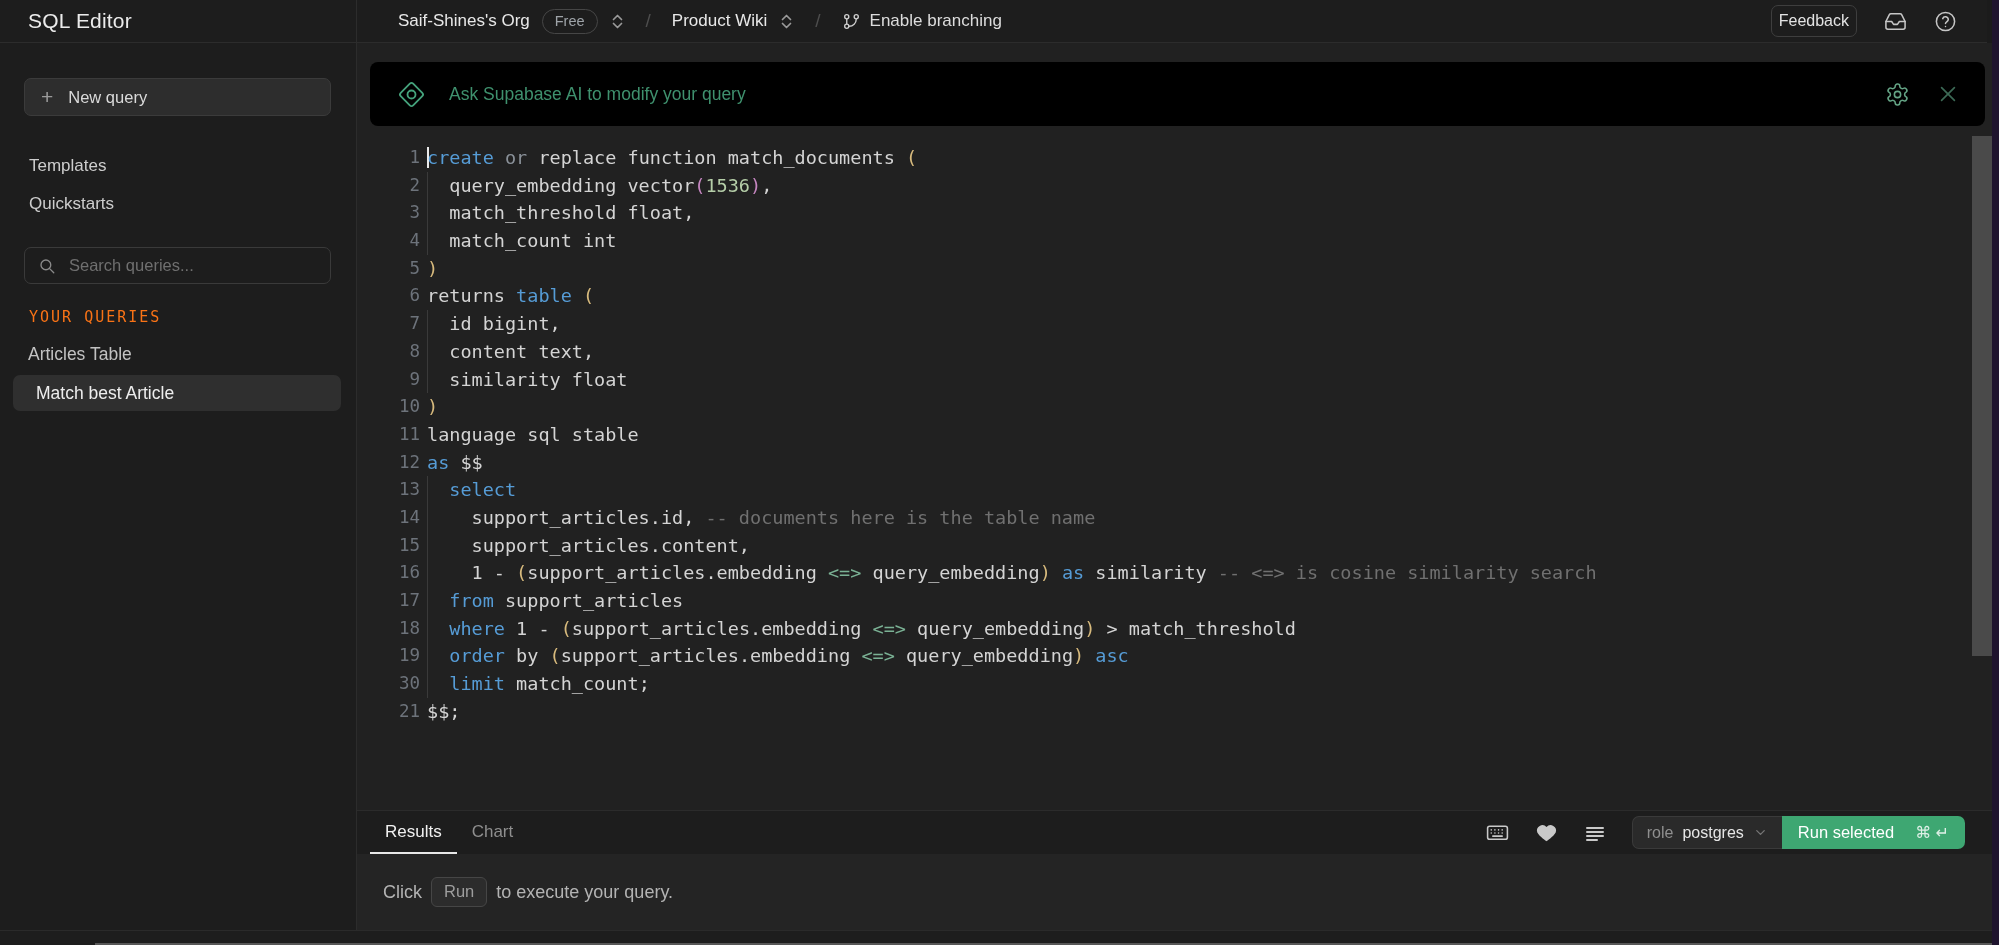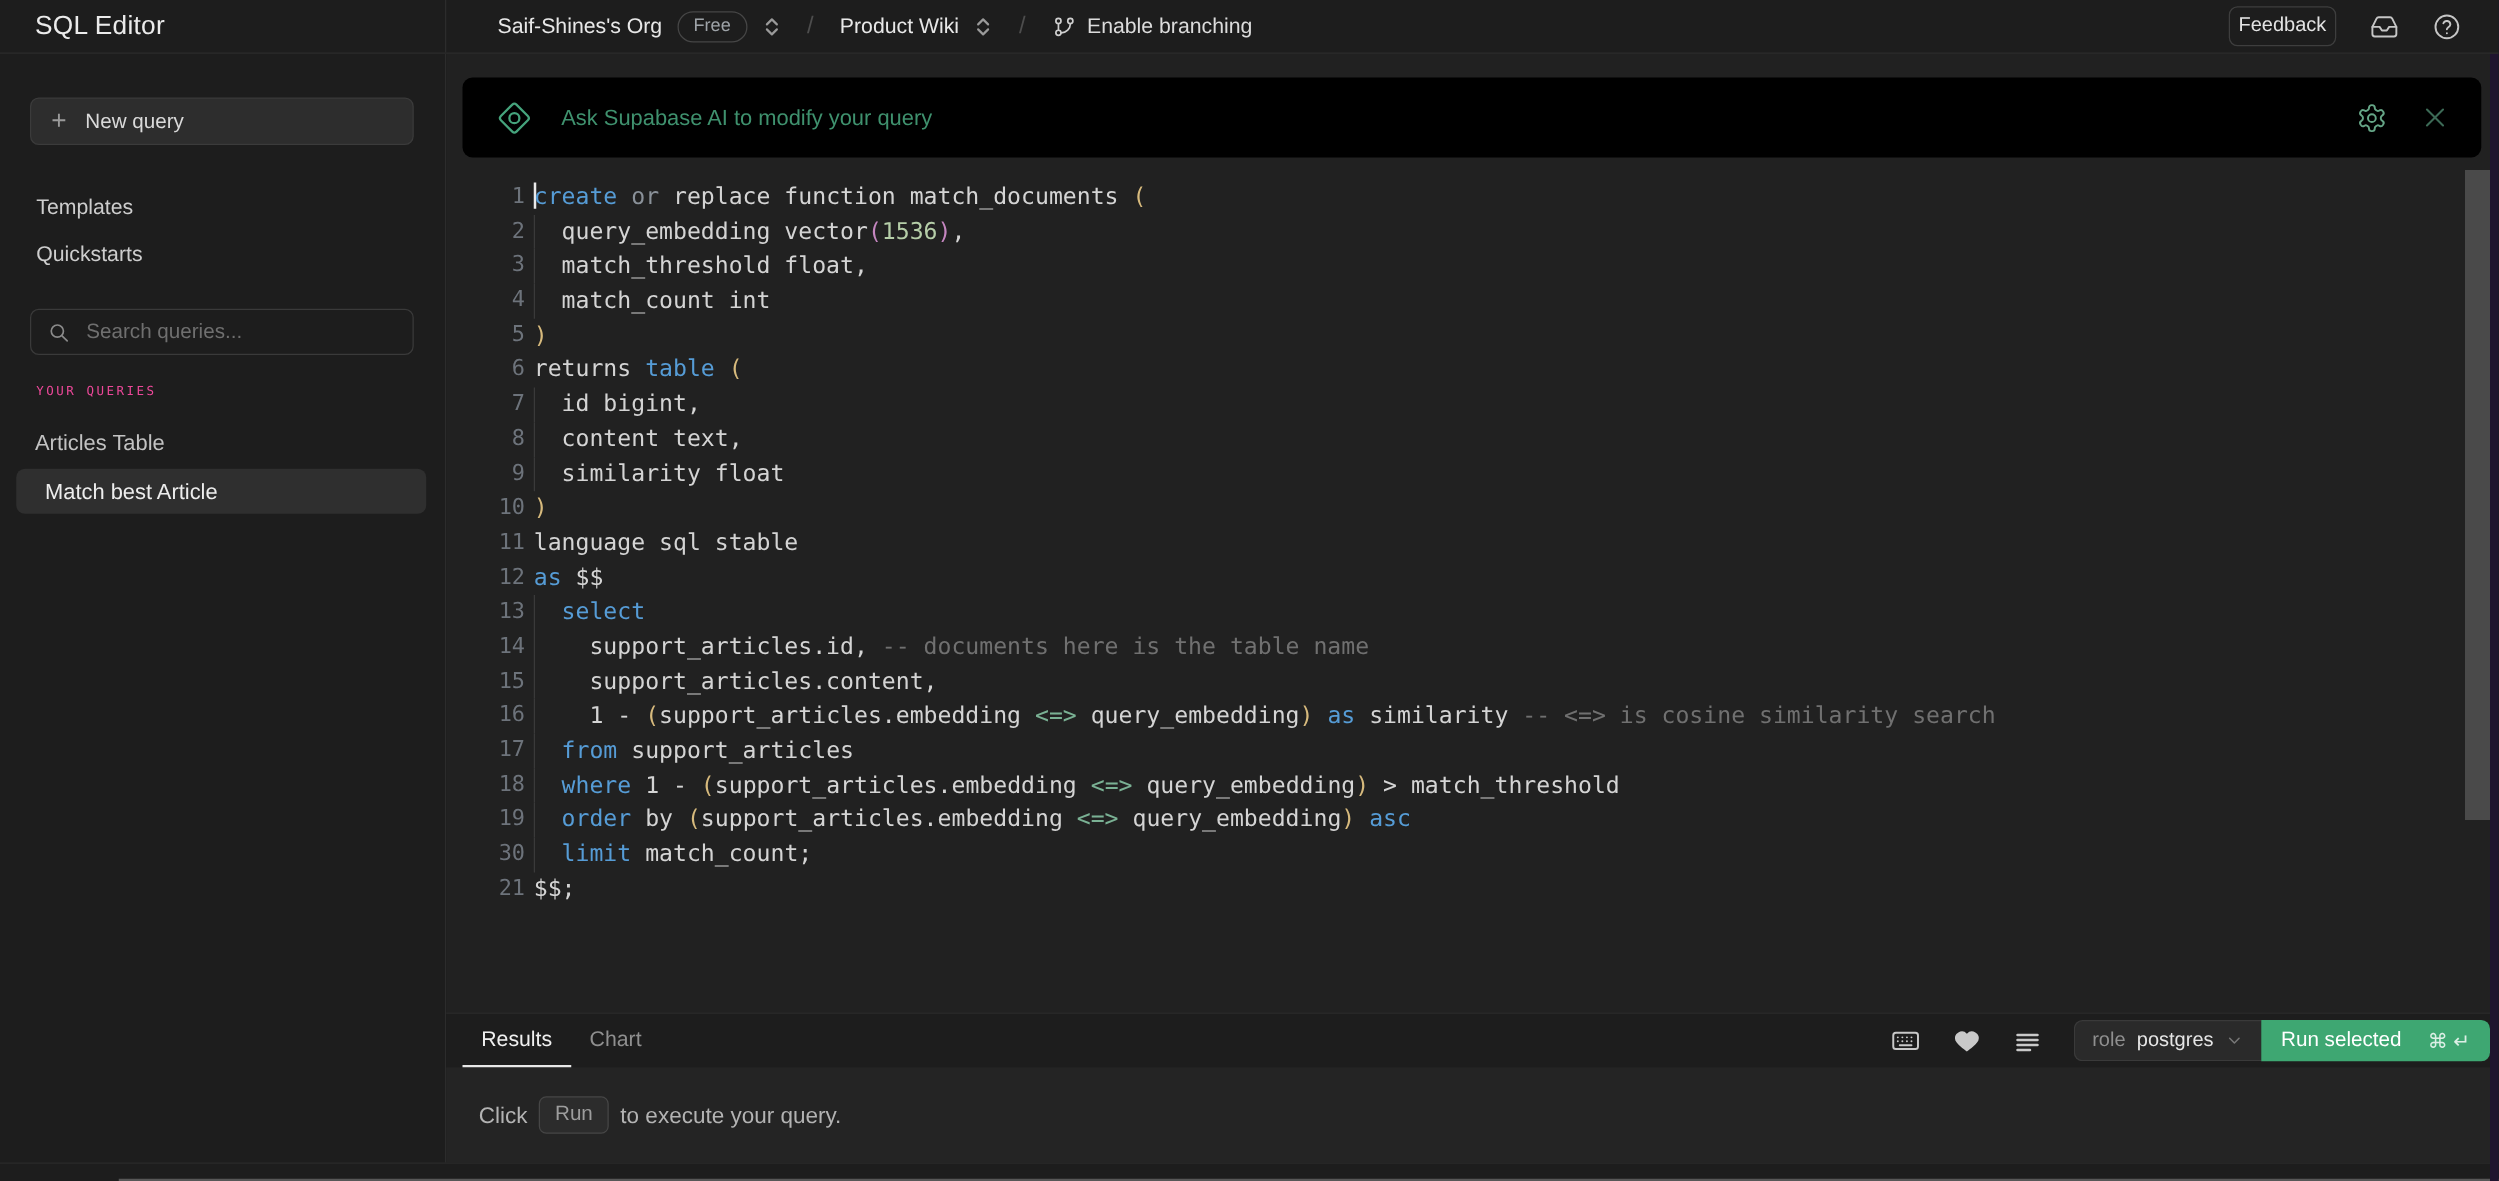--- a/index.html
+++ b/index.html
@@ -6,21 +6,21 @@
   html,body { margin:0; padding:0; }
   body {
     width:1999px; height:945px; position:relative; overflow:hidden;
     background:#1b1b1b; color:#d4d4d4;
     font-family:"Liberation Sans", sans-serif;
     -webkit-font-smoothing:antialiased;
   }
   svg { display:block; }
 
   
-  .header { position:absolute; top:0; left:0; right:0; height:43px;
+  .header { position:absolute; top:0; left:0; right:12px; height:43px;
     background:#1d1d1d; border-bottom:1px solid #2c2c2c; display:flex; align-items:center; z-index:10; }
   .header-left { width:357px; flex:0 0 357px; height:100%; display:flex; align-items:center;
     padding-left:28px; border-right:1px solid #2c2c2c; }
   .app-title { font-size:21px; font-weight:500; color:#ebebeb; letter-spacing:.2px; }
   .breadcrumbs { display:flex; align-items:center; padding-left:41px; font-size:17px; color:#e8e8e8; }
   .crumb-btn { display:flex; align-items:center; gap:12px; cursor:pointer; background:none; border:none;
     color:#e8e8e8; font-size:17px; font-family:inherit; padding:0; }
   .plan-pill { border:1px solid #464646; border-radius:999px; padding:3px 12px 4px;
     font-size:14.5px; color:#9ea3a8; }
   .updown { color:#9a9a9a; }
@@ -44,21 +44,21 @@
   .side-nav { position:absolute; top:104px; left:0; right:0; }
   .side-nav-item { height:38px; display:flex; align-items:center; padding-left:29px;
     font-size:17px; color:#cdcdcd; cursor:pointer; }
   .search-box { position:absolute; top:204px; left:24px; right:25px; height:37px;
     border:1px solid #3a3a3a; border-radius:7px; display:flex; align-items:center; gap:11px; padding:0 13px; }
   .search-box svg { color:#8a8a8a; flex:0 0 auto; }
   .search-box input { flex:1; background:transparent; border:none; outline:none;
     color:#c4c4c4; font-size:16.5px; font-family:inherit; }
   .search-box input::placeholder { color:#6f6f6f; }
   .section-label { position:absolute; top:265px; left:29px;
-    font-family:"DejaVu Sans Mono", monospace; font-size:10px; letter-spacing:2px; color:#ec4899; }
+    font-family:"DejaVu Sans Mono", monospace; font-size:15px; letter-spacing:2px; color:#f97316; }
   .query-list { position:absolute; top:293px; left:13px; right:15px; }
   .query-item { height:36px; display:flex; align-items:center; padding-left:15px; margin-bottom:3px;
     border-radius:7px; font-size:17.5px; color:#c2c2c2; cursor:pointer; }
   .query-item.selected { background:#2f2f2f; color:#ededed;padding-left:23px; }
 
   
   .main { position:absolute; top:43px; left:357px; right:7px; bottom:0; background:#212121; }
 
   .ai-bar { position:absolute; top:19px; left:13px; right:7px; height:64px;
     background:#000000; border-radius:8px; display:flex; align-items:center; padding:0 26px; cursor:text; }
@@ -86,21 +86,21 @@
   .tk-cm  { color:#707070; }
   .tk-cos { color:#7ab194; }
 
   .scroll-thumb { position:absolute; top:93px; right:0; width:20px; height:520px; background:#4a4a4a; }
 
   .tabbar { position:absolute; top:767px; left:0; right:0; height:44px; background:#1d1d1d;
     border-top:1px solid #2b2b2b; display:flex; align-items:stretch; padding-left:13px; }
   .tab { padding:0 15px; display:flex; align-items:center; font-size:17px; color:#8f8f8f;
     border-bottom:2px solid transparent; cursor:pointer; }
   .tab.active { color:#f0f0f0; border-bottom-color:#e8e8e8; }
-  .tabbar-right { margin-left:auto; display:flex; align-items:center; gap:25px; }
+  .tabbar-right { margin-left:auto; display:flex; align-items:center; gap:25px; padding-right:27px; }
   .bicon { color:#c9c9c9; background:none; border:none; padding:0; cursor:pointer; }
   .role-run { display:flex; height:33px; }
   .role-pill { background:#2a2a2a; border:1px solid #3a3a3a; border-right:none;
     border-radius:7px 0 0 7px; display:flex; align-items:center; gap:9px; padding:0 14px;
     font-size:16px; cursor:pointer; }
   .role-label { color:#8f8f8f; }
   .role-value { color:#e6e6e6; font-weight:500; }
   .role-chev { color:#777777; }
   .run-btn { background:#3ea772; border:none; border-radius:0 7px 7px 0; color:#ffffff;
     display:flex; align-items:center; gap:21px; padding:0 16px; font-size:16.5px; font-weight:500;

